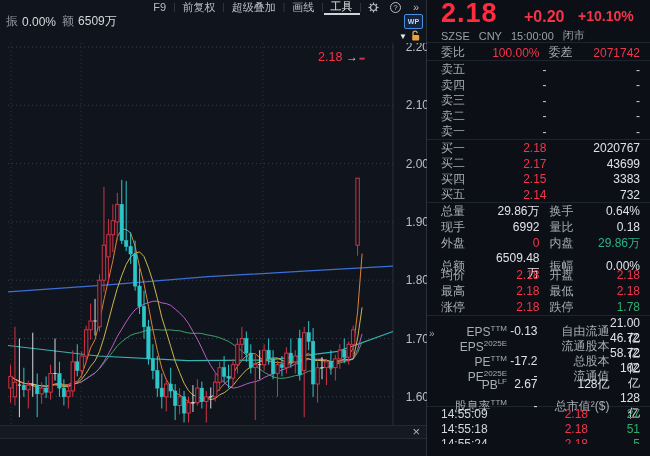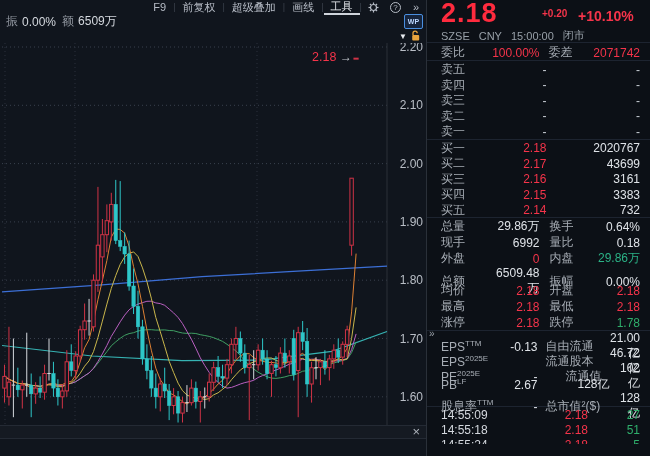--- a/index.html
+++ b/index.html
@@ -14,42 +14,42 @@
   .mitem.hl{color:#e8ebf0;border-bottom:2px solid #cfd4db;}
   .micon{padding:0 6px;display:flex;align-items:center;}
   #infobar{position:absolute;left:0;top:14px;width:426px;height:15px;display:flex;align-items:center;font-size:12px;}
   .ilabel{color:#8f959e;margin-left:6px;}
   .ivalue{color:#d4d8de;margin-left:4px;}
   #wpicon{position:absolute;right:3px;top:0px;width:17px;height:13px;border:1px solid #4a8fe0;border-radius:2px;
           background:#16253e;color:#bcd7ff;font-size:7px;font-weight:bold;display:flex;align-items:center;justify-content:center;cursor:pointer;}
   #rangebar{position:absolute;left:0;top:29px;width:426px;height:14px;display:flex;justify-content:flex-end;align-items:center;font-size:11px;}
   #rangetext{color:#c2c7cf;text-decoration:underline;cursor:pointer;}
   #rangedrop{color:#e8ebf0;font-size:8px;margin:0 3px;cursor:pointer;}
-  #chartwrap{position:absolute;left:2px;top:43px;width:426px;height:382px;}
+  #chartwrap{position:absolute;left:8px;top:43px;width:426px;height:382px;}
   #divbar{position:absolute;left:0;top:425px;width:426px;height:14px;background:#151a22;border-top:1px solid #242a34;border-bottom:1px solid #242a34;box-sizing:border-box;}
   #closex{position:absolute;right:6px;top:-1px;color:#aeb4bc;font-size:13px;cursor:pointer;line-height:14px;}
   #volwrap{position:absolute;left:0;top:439px;width:426px;height:17px;overflow:hidden;}
   #volfrag{position:absolute;left:388px;top:8px;color:#8b919b;font-size:11px;}
   
   #panel{position:absolute;left:427px;top:0;width:223px;height:456px;background:#0c1016;color:#dfe3e8;font-size:12px;}
   #pricebig{position:absolute;left:14px;top:-2px;font-size:27px;font-weight:bold;color:#ff2b3e;letter-spacing:1px;}
-  #chg{position:absolute;left:115px;top:8px;font-size:10px;font-weight:bold;color:#f5344a;}
+  #chg{position:absolute;left:97px;top:8px;font-size:16px;font-weight:bold;color:#f5344a;}
   #pct{position:absolute;left:151px;top:8px;font-size:14px;font-weight:bold;color:#f5344a;}
   #subinfo{position:absolute;left:0;top:29px;width:223px;height:14px;border-bottom:1px solid #1d2430;
            display:flex;align-items:center;gap:9px;padding-left:14px;box-sizing:border-box;font-size:11px;color:#98a0a8;}
   #rows{position:absolute;left:0;top:44px;width:223px;}
   .qrow{display:grid;grid-template-columns:44px 1fr 46px 1fr;align-items:center;height:16px;padding:0 10px 0 14px;box-sizing:border-box;}
   .qrow .lab{color:#a7adb5;}
   .qrow .val{text-align:right;}
   .lrow{display:grid;grid-template-columns:40px 1fr 1fr;align-items:center;height:15.5px;padding:0 10px 0 14px;box-sizing:border-box;}
   .lrow .lab{color:#a7adb5;}
   .lrow .pr{text-align:right;padding-right:14px;}
   .lrow .vl{text-align:right;}
   .frow{display:grid;grid-template-columns:66px 1fr 72px 1fr;align-items:center;height:15px;padding:0 10px 0 14px;box-sizing:border-box;}
-  .frow .lab{color:#a7adb5;}
+  .frow .lab{color:#a7adb5;text-align:right;}
   .frow .val{text-align:right;color:#dfe3e8;}
   .frow sup{font-size:8px;color:#a7adb5;}
   .trow{display:grid;grid-template-columns:1fr 60px 52px;align-items:center;height:15px;padding:0 10px 0 14px;box-sizing:border-box;}
   .trow .tm{color:#d4d8de;}
   .trow .pr{text-align:right;color:#f5344a;}
   .trow .vl{text-align:right;color:#2fae6b;}
   .secline{border-top:1px solid #1d2430;}
   .r{color:#f5344a;} .g{color:#2fae6b;} .w{color:#dfe3e8;} .t{color:#2bb286;} .d{color:#c9ced4;}
   #ticks{overflow:hidden;height:37px;}
   #expander{position:absolute;left:2px;top:328px;color:#9aa0a8;font-size:10px;cursor:pointer;}
@@ -509,25 +509,20 @@
             <span class="lab">买一</span>
             <span class="pr r">2.18</span>
             <span class="vl w">2020767</span>
           </div>
           <div class="lrow">
             <span class="lab">买二</span>
             <span class="pr r">2.17</span>
             <span class="vl w">43699</span>
           </div>
           <div class="lrow">
-            <span class="lab">买三</span>
-            <span class="pr r">2.16</span>
-            <span class="vl w">3161</span>
-          </div>
-          <div class="lrow">
             <span class="lab">买四</span>
             <span class="pr r">2.15</span>
             <span class="vl w">3383</span>
           </div>
           <div class="lrow">
             <span class="lab">买五</span>
             <span class="pr r">2.14</span>
             <span class="vl w">732</span>
           </div>
         </div>
@@ -582,20 +577,26 @@
             <span class="lab" style="padding-left: 8px;">自由流通</span>
             <span class="val">21.00亿</span>
           </div>
           <div class="frow">
             <span class="lab">EPS<sup>2025E</sup></span>
             <span class="val"></span>
             <span class="lab" style="padding-left: 8px;">流通股本</span>
             <span class="val">46.72亿</span>
           </div>
           <div class="frow">
+            <span class="lab">PE<sup>TTM</sup></span>
+            <span class="val">-17.2</span>
+            <span class="lab" style="padding-left: 8px;">总股本</span>
+            <span class="val">58.72亿</span>
+          </div>
+          <div class="frow">
             <span class="lab">PE<sup>2025E</sup></span>
             <span class="val">-</span>
             <span class="lab" style="padding-left: 8px; margin-left: 20px;">流通值</span>
             <span class="val">102亿</span>
           </div>
           <div class="frow">
             <span class="lab">PB<sup>LF</sup></span>
             <span class="val">2.67</span>
             <span class="val">128亿</span>
           </div>

